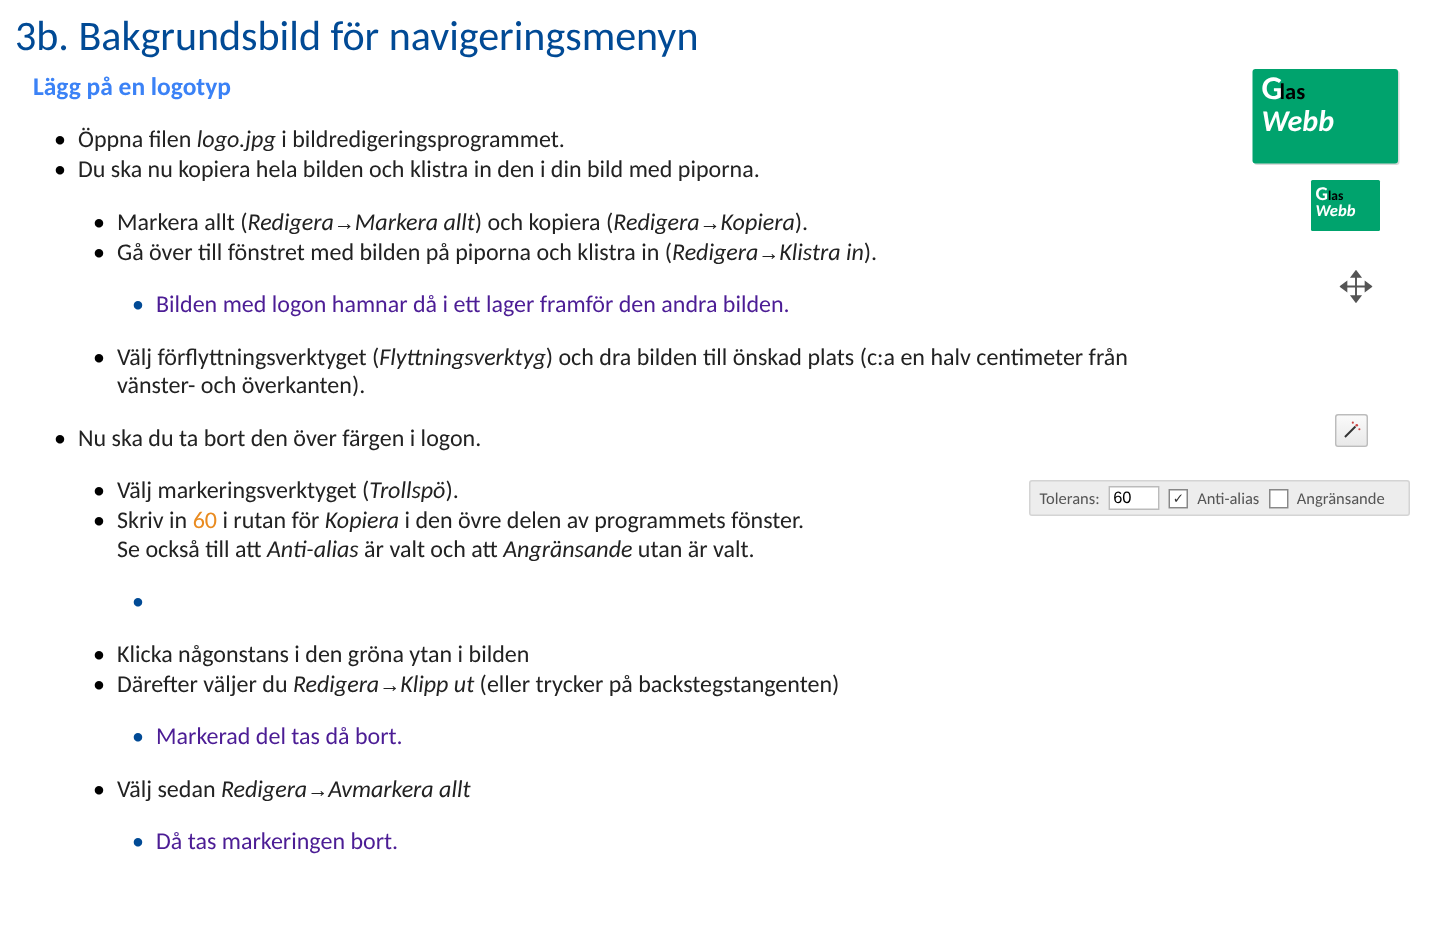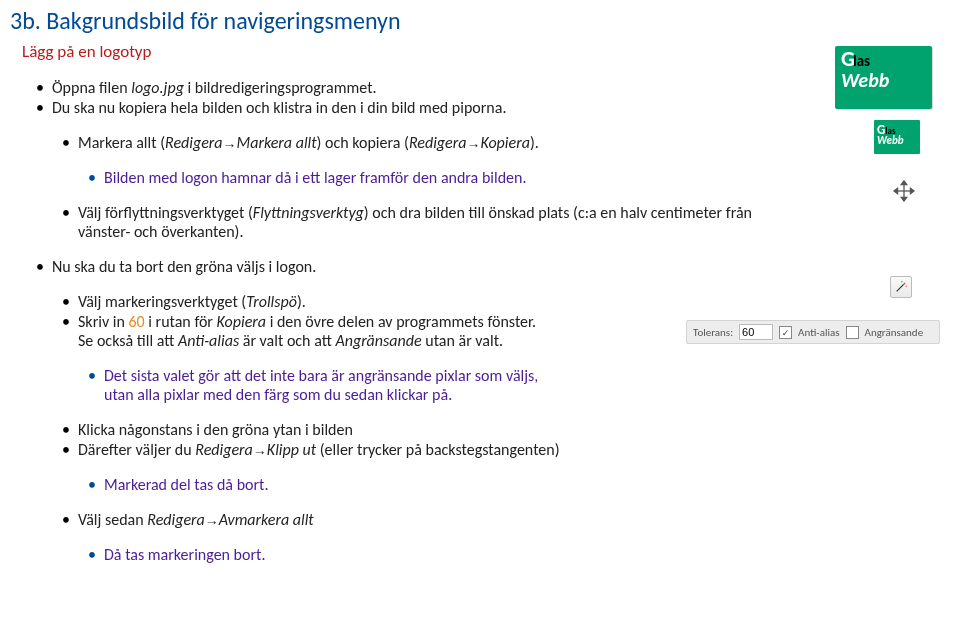--- a/index.html
+++ b/index.html
@@ -8,29 +8,29 @@
     font-family:Calibri,Arial,sans-serif;
     font-size:16px;
     color:#222;
     background:#fff;
     position:relative;
     overflow:hidden;
   }
   .page{padding:6px 24px 0 10px}
   h1.title{
     margin:0 0 6px 0;
-    font-size:24px;
+    font-size:28px;
     font-weight:400;
     color:#014a95;
   }
   .subtitle{
     margin:0 0 12px 12px;
-    font-weight:400;
+    font-weight:700;
     font-size:17px;
-    color:#b91c1c;
+    color:#3b82f6;
   }
   ul{margin:16px;padding:0;list-style:none}
   li{position:relative;padding-left:18px;margin:1px 0}
   li::before{
     content:"•";
     position:absolute;left:2px;top:0;
     color:#000;font-size:16px;line-height:1.2;
   }
   ul.lvl1{margin-left:24px;max-width:745px}
   ul.lvl2{margin-left:26px}
@@ -98,42 +98,44 @@
   <ul class="lvl1">
     <li>
       <span>Öppna filen </span><span class="ital">logo.jpg</span><span> i bildredigeringsprogrammet.</span>
     </li>
     <li>Du ska nu kopiera hela bilden och klistra in den i din bild med piporna.</li>
 
     <ul class="lvl2">
       <li>
         <span>Markera allt (</span><span class="ital">Redigera</span><span class="arrow">→</span><span class="ital">Markera allt</span><span>) och kopiera (</span><span class="ital">Redigera</span><span class="arrow">→</span><span class="ital">Kopiera</span><span>).</span>
       </li>
+      <li>
+        <span>Gå över till fönstret med bilden på piporna och klistra in (</span><span class="ital">Redigera</span><span class="arrow">→</span><span class="ital">Klistra in</span><span>).</span>
+      </li>
       <ul class="lvl3">
         <li class="blue">Bilden med logon hamnar då i ett lager framför den andra bilden.</li>
       </ul>
       <li>
         <span>Välj förflyttningsverktyget (</span><span class="ital">Flyttningsverktyg</span><span>) och dra bilden till önskad plats (c:a en halv centimeter från vänster- och överkanten).</span>
       </li>
     </ul>
 
-    <li>Nu ska du ta bort den gröna väljs i logon.</li>
+    <li>Nu ska du ta bort den över färgen i logon.</li>
 
     <ul class="lvl2">
       <li>
         <span>Välj markeringsverktyget (</span><span class="ital">Trollspö</span><span>).</span>
       </li>
       <li>
         <span>Skriv in </span><span class="orange">60</span><span> i rutan för </span><span class="ital">Kopiera</span><span> i den övre delen av programmets fönster.</span><br>
         <span>Se också till att </span><span class="ital">Anti-alias</span><span> är valt och att </span><span class="ital">Angränsande</span><span> utan är valt.</span>
       </li>
       <ul class="lvl3">
         <li class="blue">
-          <span>Det sista valet gör att det inte bara är angränsande pixlar som väljs,</span><br>
-          <span>utan alla pixlar med den färg som du sedan klickar på.</span>
+          <br>
         </li>
       </ul>
       <li>Klicka någonstans i den gröna ytan i bilden</li>
       <li>
         <span>Därefter väljer du </span><span class="ital">Redigera</span><span class="arrow">→</span><span class="ital">Klipp ut</span><span> (eller trycker på backstegstangenten)</span>
       </li>
       <ul class="lvl3">
         <li class="blue">Markerad del tas då bort.</li>
       </ul>
       <li>

